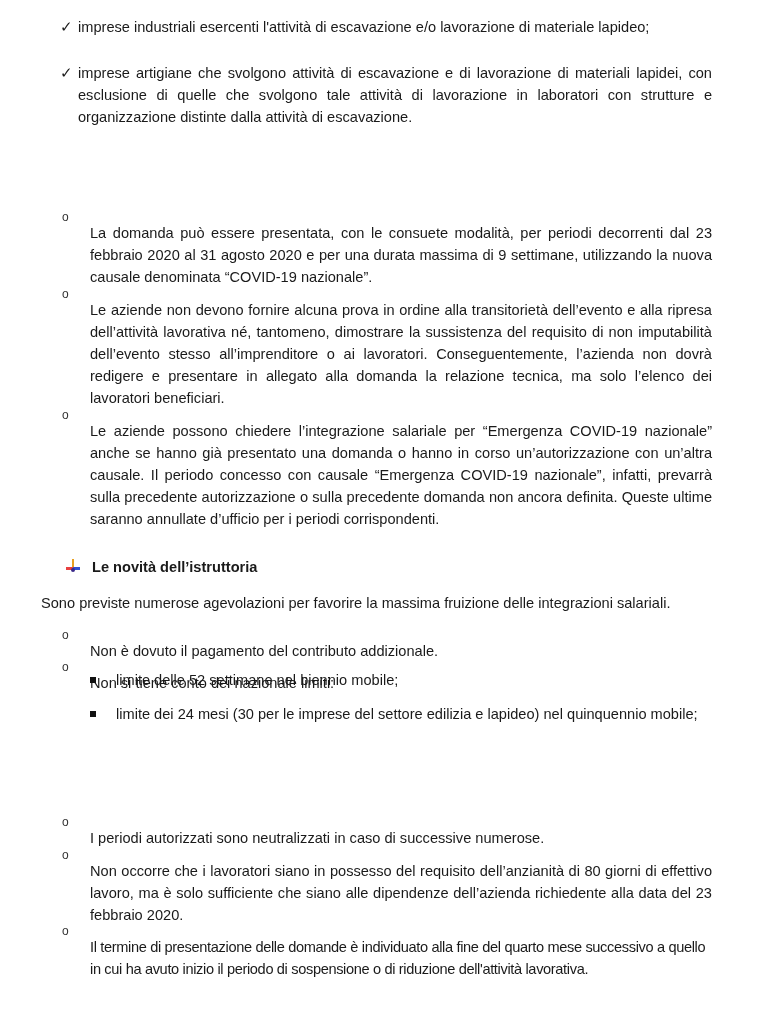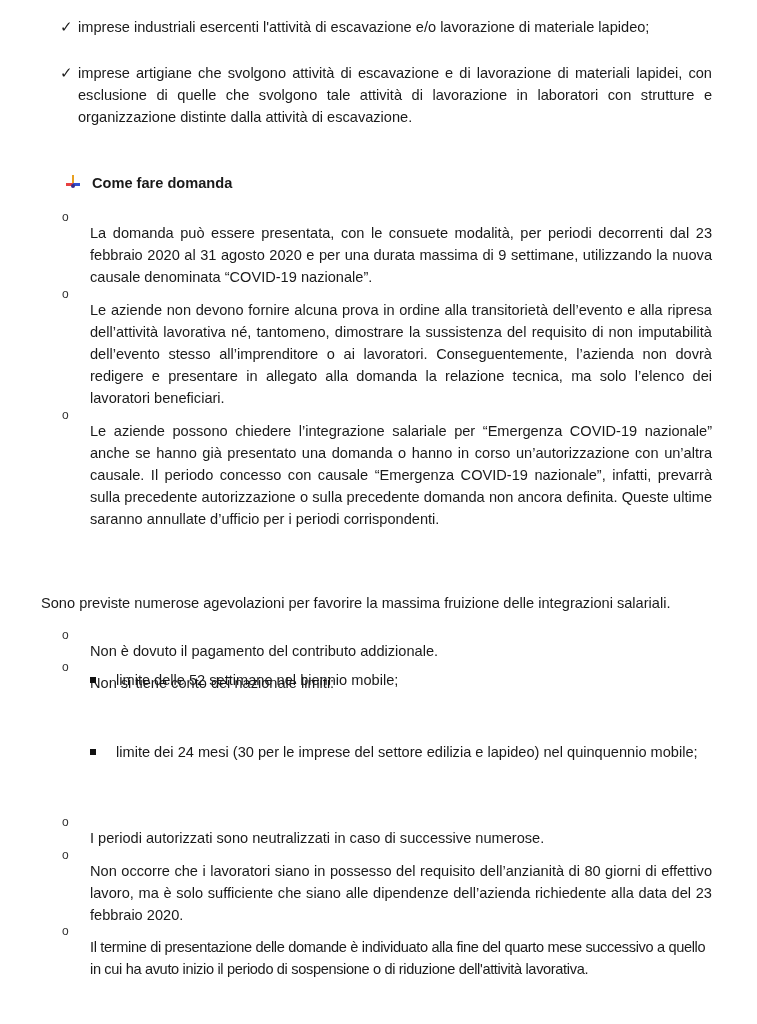--- a/index.html
+++ b/index.html
@@ -35,54 +35,54 @@
 
   <div class="blk check-item just" style="top:16px;">
     <span class="mark">✓</span>
     <div class="txt">imprese industriali esercenti l'attività di escavazione e/o lavorazione di materiale lapideo;</div>
   </div>
   <div class="blk check-item just" style="top:62px;">
     <span class="mark">✓</span>
     <div class="txt">imprese artigiane che svolgono attività di escavazione e di lavorazione di materiali lapidei, con esclusione di quelle che svolgono tale attività di lavorazione in laboratori con strutture e organizzazione distinte dalla attività di escavazione.</div>
   </div>
 
-  <div class="blk heading" style="top:172px;">
-    <span class="hicon"><span class="v"></span><span class="l"></span><span class="r"></span><span class="b"></span></span><span>Come fare domanda</span>
-  </div>
 
   <div class="blk circ-item just" style="top:206px;">
     <span class="bullet">o</span>
     <div class="txt">La domanda può essere presentata, con le consuete modalità, per periodi decorrenti dal 23 febbraio 2020 al 31 agosto 2020 e per una durata massima di 9 settimane, utilizzando la nuova causale denominata “COVID-19 nazionale”.</div>
   </div>
   <div class="blk circ-item just" style="top:283px;">
     <span class="bullet">o</span>
     <div class="txt">Le aziende non devono fornire alcuna prova in ordine alla transitorietà dell’evento e alla ripresa dell’attività lavorativa né, tantomeno, dimostrare la sussistenza del requisito di non imputabilità dell’evento stesso all’imprenditore o ai lavoratori. Conseguentemente, l’azienda non dovrà redigere e presentare in allegato alla domanda la relazione tecnica, ma solo l’elenco dei lavoratori beneficiari.</div>
   </div>
   <div class="blk circ-item just" style="top:404px;">
     <span class="bullet">o</span>
     <div class="txt">Le aziende possono chiedere l’integrazione salariale per “Emergenza COVID-19 nazionale” anche se hanno già presentato una domanda o hanno in corso un’autorizzazione con un’altra causale. Il periodo concesso con causale “Emergenza COVID-19 nazionale”, infatti, prevarrà sulla precedente autorizzazione o sulla precedente domanda non ancora definita. Queste ultime saranno annullate d’ufficio per i periodi corrispondenti.</div>
   </div>
 
+  <div class="blk heading" style="top:556px;">
+    <span class="hicon"><span class="v"></span><span class="l"></span><span class="r"></span><span class="b"></span></span><span>Le novità dell’istruttoria</span>
+  </div>
 
   <div class="blk para" style="top:592px;">Sono previste numerose agevolazioni per favorire la massima fruizione delle integrazioni salariali.</div>
 
   <div class="blk circ-item" style="top:624px;">
     <span class="bullet">o</span>
     <div class="txt">Non è dovuto il pagamento del contributo addizionale.</div>
   </div>
   <div class="blk circ-item" style="top:656px;">
     <span class="bullet">o</span>
     <div class="txt">Non si tiene conto dei nazionale limiti:</div>
   </div>
 
   <div class="blk sq-item" style="top:669px;">
     <span class="bullet"></span>
     <div class="txt">limite delle 52 settimane nel biennio mobile;</div>
   </div>
-  <div class="blk sq-item just" style="top:741px;">
+  <div class="blk sq-item just" style="top:703px;">
     <span class="bullet"></span>
     <div class="txt">limite dei 24 mesi (30 per le imprese del settore edilizia e lapideo) nel quinquennio mobile;</div>
   </div>
 
   <div class="blk circ-item" style="top:811px;">
     <span class="bullet">o</span>
     <div class="txt">I periodi autorizzati sono neutralizzati in caso di successive numerose.</div>
   </div>
   <div class="blk circ-item just" style="top:844px;">
     <span class="bullet">o</span>

